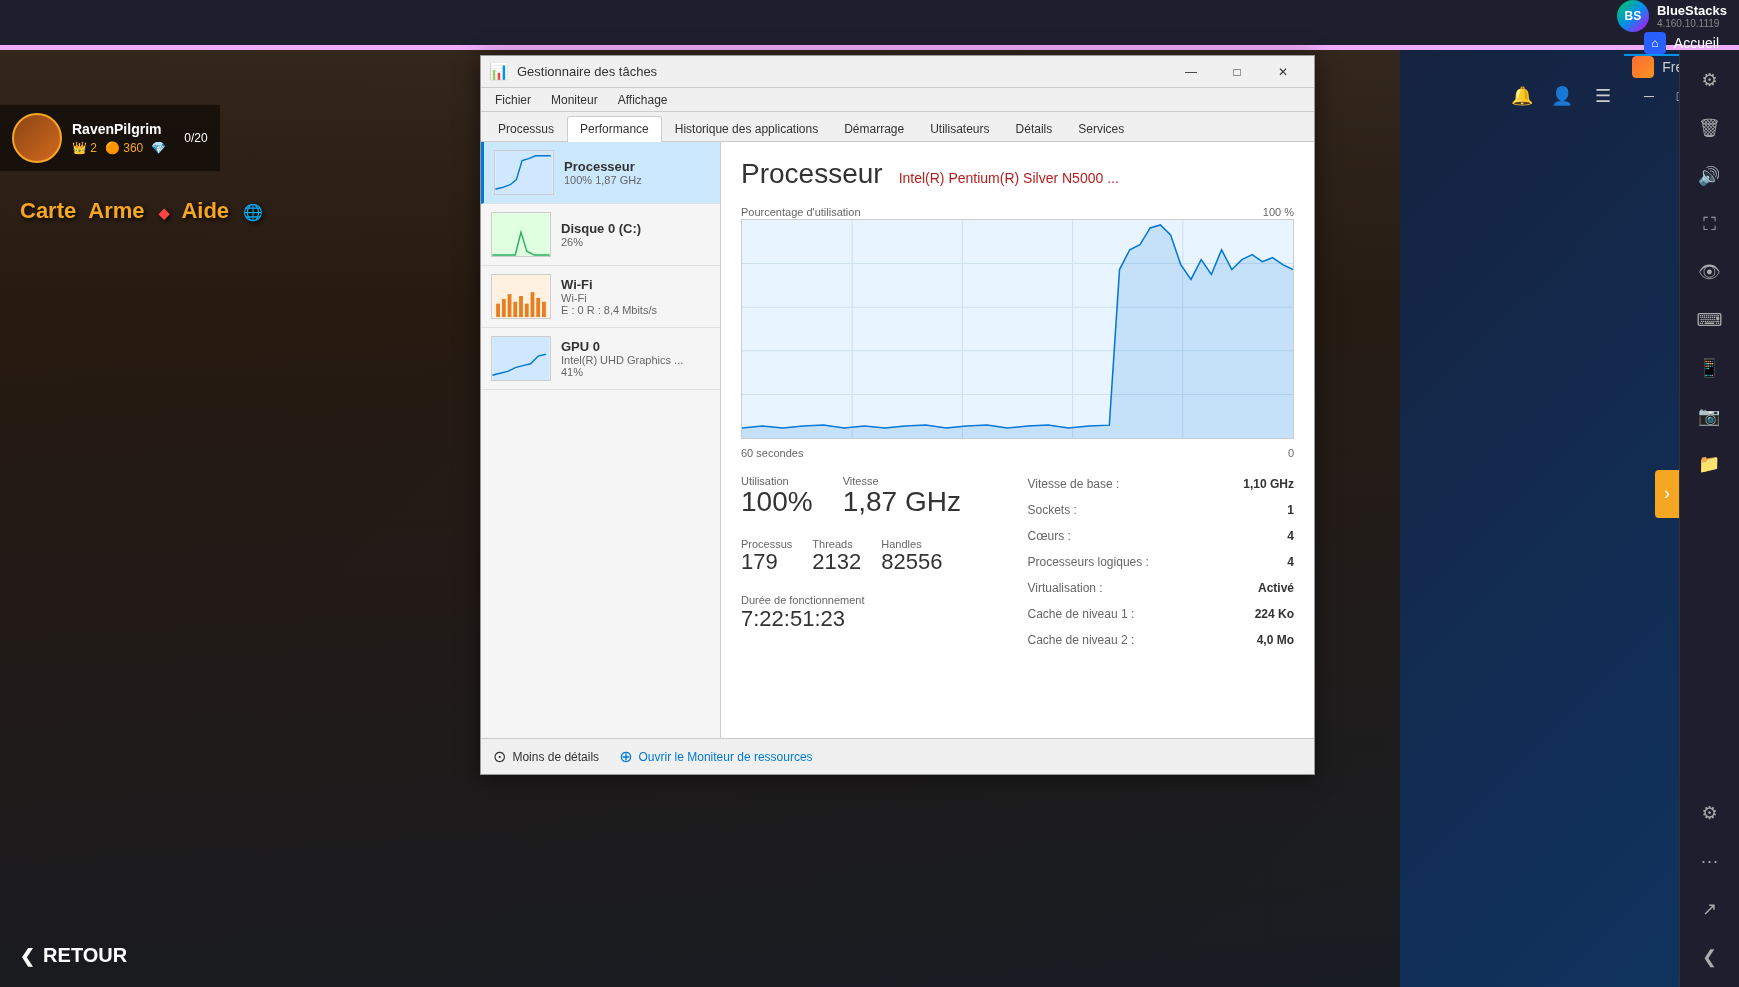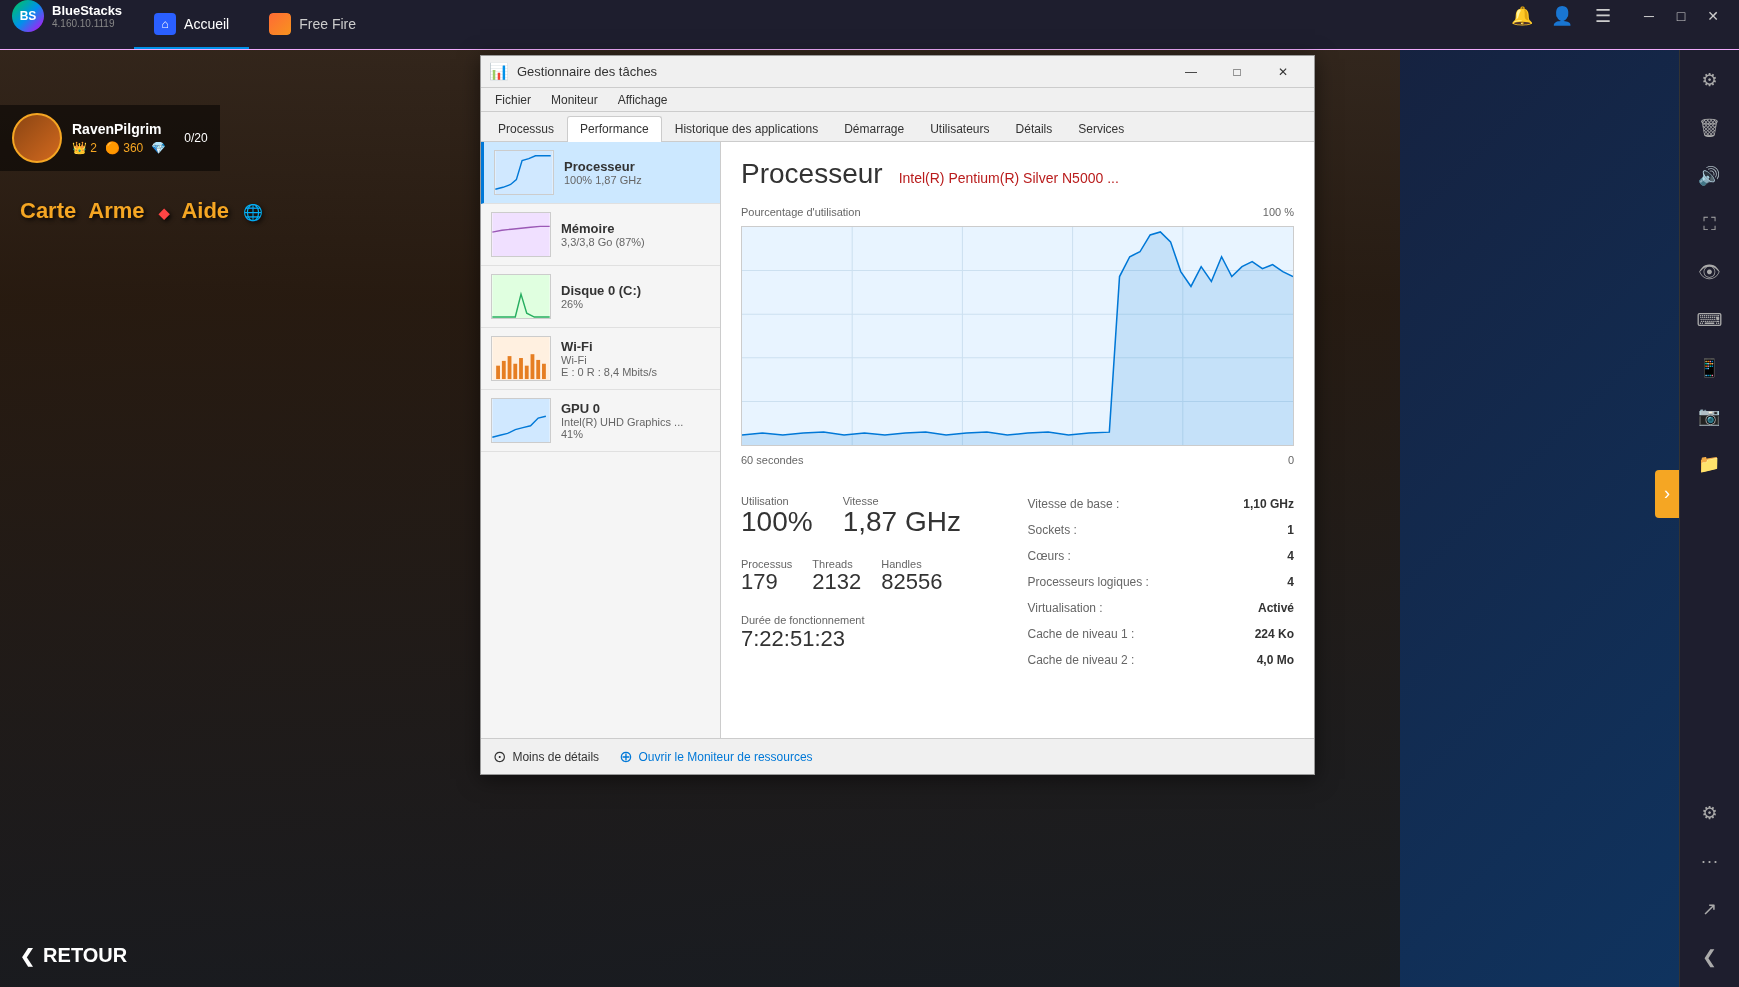--- a/index.html
+++ b/index.html
@@ -14,22 +14,23 @@
     
     .game-bg {
       position: absolute; top: 0; left: 0; width: 1400px; height: 987px;
       background: linear-gradient(to bottom, #3a2a1a 0%, #2a1a0a 30%, #1a1a1a 100%);
       opacity: 0.85;
     }
 
     
     .bs-topbar {
       position: absolute; top: 0; left: 0; right: 0; height: 50px;
-      background: #1e1e2e; display: flex; align-items: flex-start;
-      border-bottom: 1px solid #f0abfc;
+      background: #1e1e2e; display: flex; align-items: flex-end;
+      border-bottom: 5px solid #f0abfc;
+      flex-direction: column;
     }
     .bs-logo {
       display: flex; align-items: center; padding: 0 12px; gap: 8px;
     }
     .bs-logo-icon {
       width: 32px; height: 32px; border-radius: 50%;
       background: linear-gradient(135deg, #00c853, #0091ea, #d500f9);
       display: flex; align-items: center; justify-content: center;
       color: white; font-weight: bold; font-size: 12px;
     }
@@ -189,30 +190,30 @@
     .resource-title { font-size: 28px; font-weight: 300; color: #333; }
     .resource-subtitle { font-size: 14px; color: #b91c1c; }
 
     .chart-area {
       width: 100%; height: 220px;
       border: 1px solid #ccc; background: #e8f4ff; position: relative;
       margin-bottom: 8px;
     }
     .chart-label-top {
       display: flex; justify-content: space-between;
-      font-size: 11px; color: #666; margin-bottom: 8px;
+      font-size: 11px; color: #666; margin-bottom: 1px;
     }
     .chart-label-bottom {
       display: flex; justify-content: space-between;
       font-size: 11px; color: #666; margin-top: 4px;
     }
 
     .stats-grid {
       display: grid; grid-template-columns: 1fr 1fr; gap: 12px 20px;
-      margin-top: 29px;
+      margin-top: 16px;
     }
     .stat-col { display: flex; flex-direction: column; gap: 8px; }
     .stat-block { }
     .stat-label { font-size: 11px; color: #666; }
     .stat-value { font-size: 28px; font-weight: 300; color: #333; line-height: 1.1; }
     .stat-value.medium { font-size: 22px; }
 
     .stat-row { display: flex; justify-content: space-between; font-size: 12px; color: #333; padding: 2px 0; }
     .stat-row-label { color: #666; }
     .stat-row-value { font-weight: 600; }
@@ -373,32 +374,20 @@
             <rect width="60" height="45" fill="#d0e8ff"></rect>
             <polyline class="cpu-mini-line" points="0,40 8,38 16,35 22,30 28,10 35,8 42,5 50,5 58,5"></polyline>
           </svg>
         </div>
         <div class="resource-info">
           <div class="resource-name">Processeur</div>
           <div class="resource-detail">100%  1,87 GHz</div>
         </div>
       </div>
 
-      <div class="resource-item">
-        <div class="resource-mini-chart">
-          <svg viewBox="0 0 60 45" width="60" height="45" class="chart-svg">
-            <rect width="60" height="45" fill="#f0e0ff"></rect>
-            <polyline class="mem-mini-line" points="0,20 10,18 20,17 30,16 40,15 50,14 60,14" style="stroke:#9b59b6;"></polyline>
-          </svg>
-        </div>
-        <div class="resource-info">
-          <div class="resource-name">Mémoire</div>
-          <div class="resource-detail">3,3/3,8 Go (87%)</div>
-        </div>
-      </div>
 
       <div class="resource-item">
         <div class="resource-mini-chart">
           <svg viewBox="0 0 60 45" width="60" height="45" class="chart-svg">
             <rect width="60" height="45" fill="#e0ffe0"></rect>
             <polyline points="0,44 8,44 16,44 24,44 30,20 36,40 44,44 52,44 60,44" style="stroke:#27ae60; stroke-width:1.5; fill:none;"></polyline>
           </svg>
         </div>
         <div class="resource-info">
           <div class="resource-name">Disque 0 (C:)</div>

